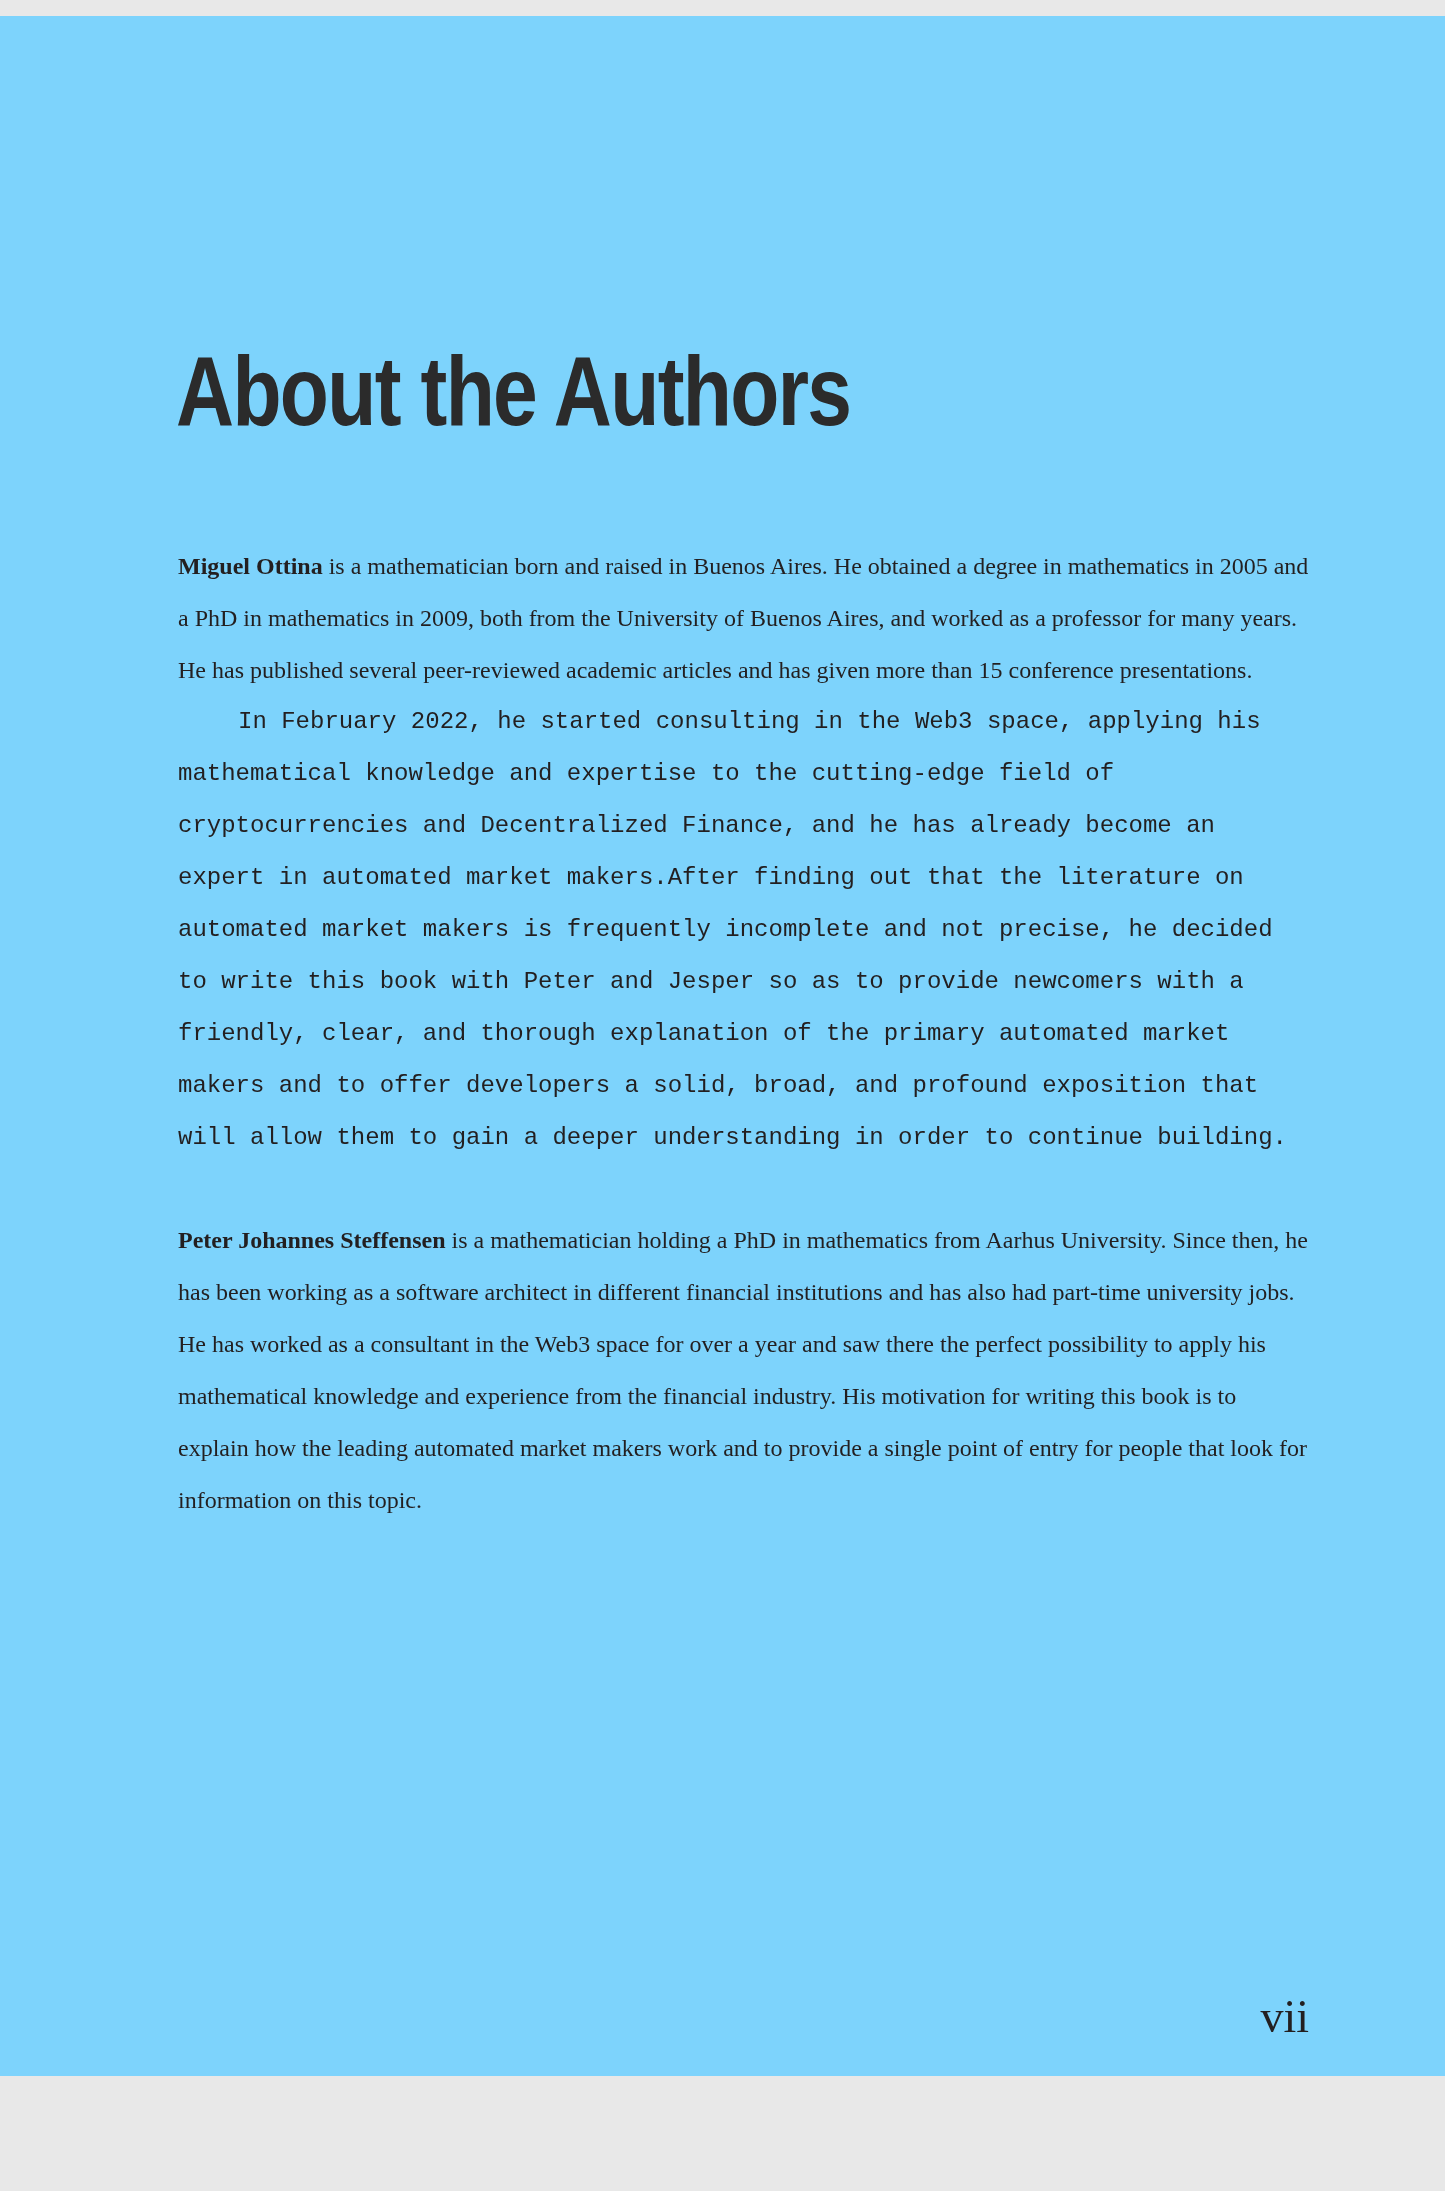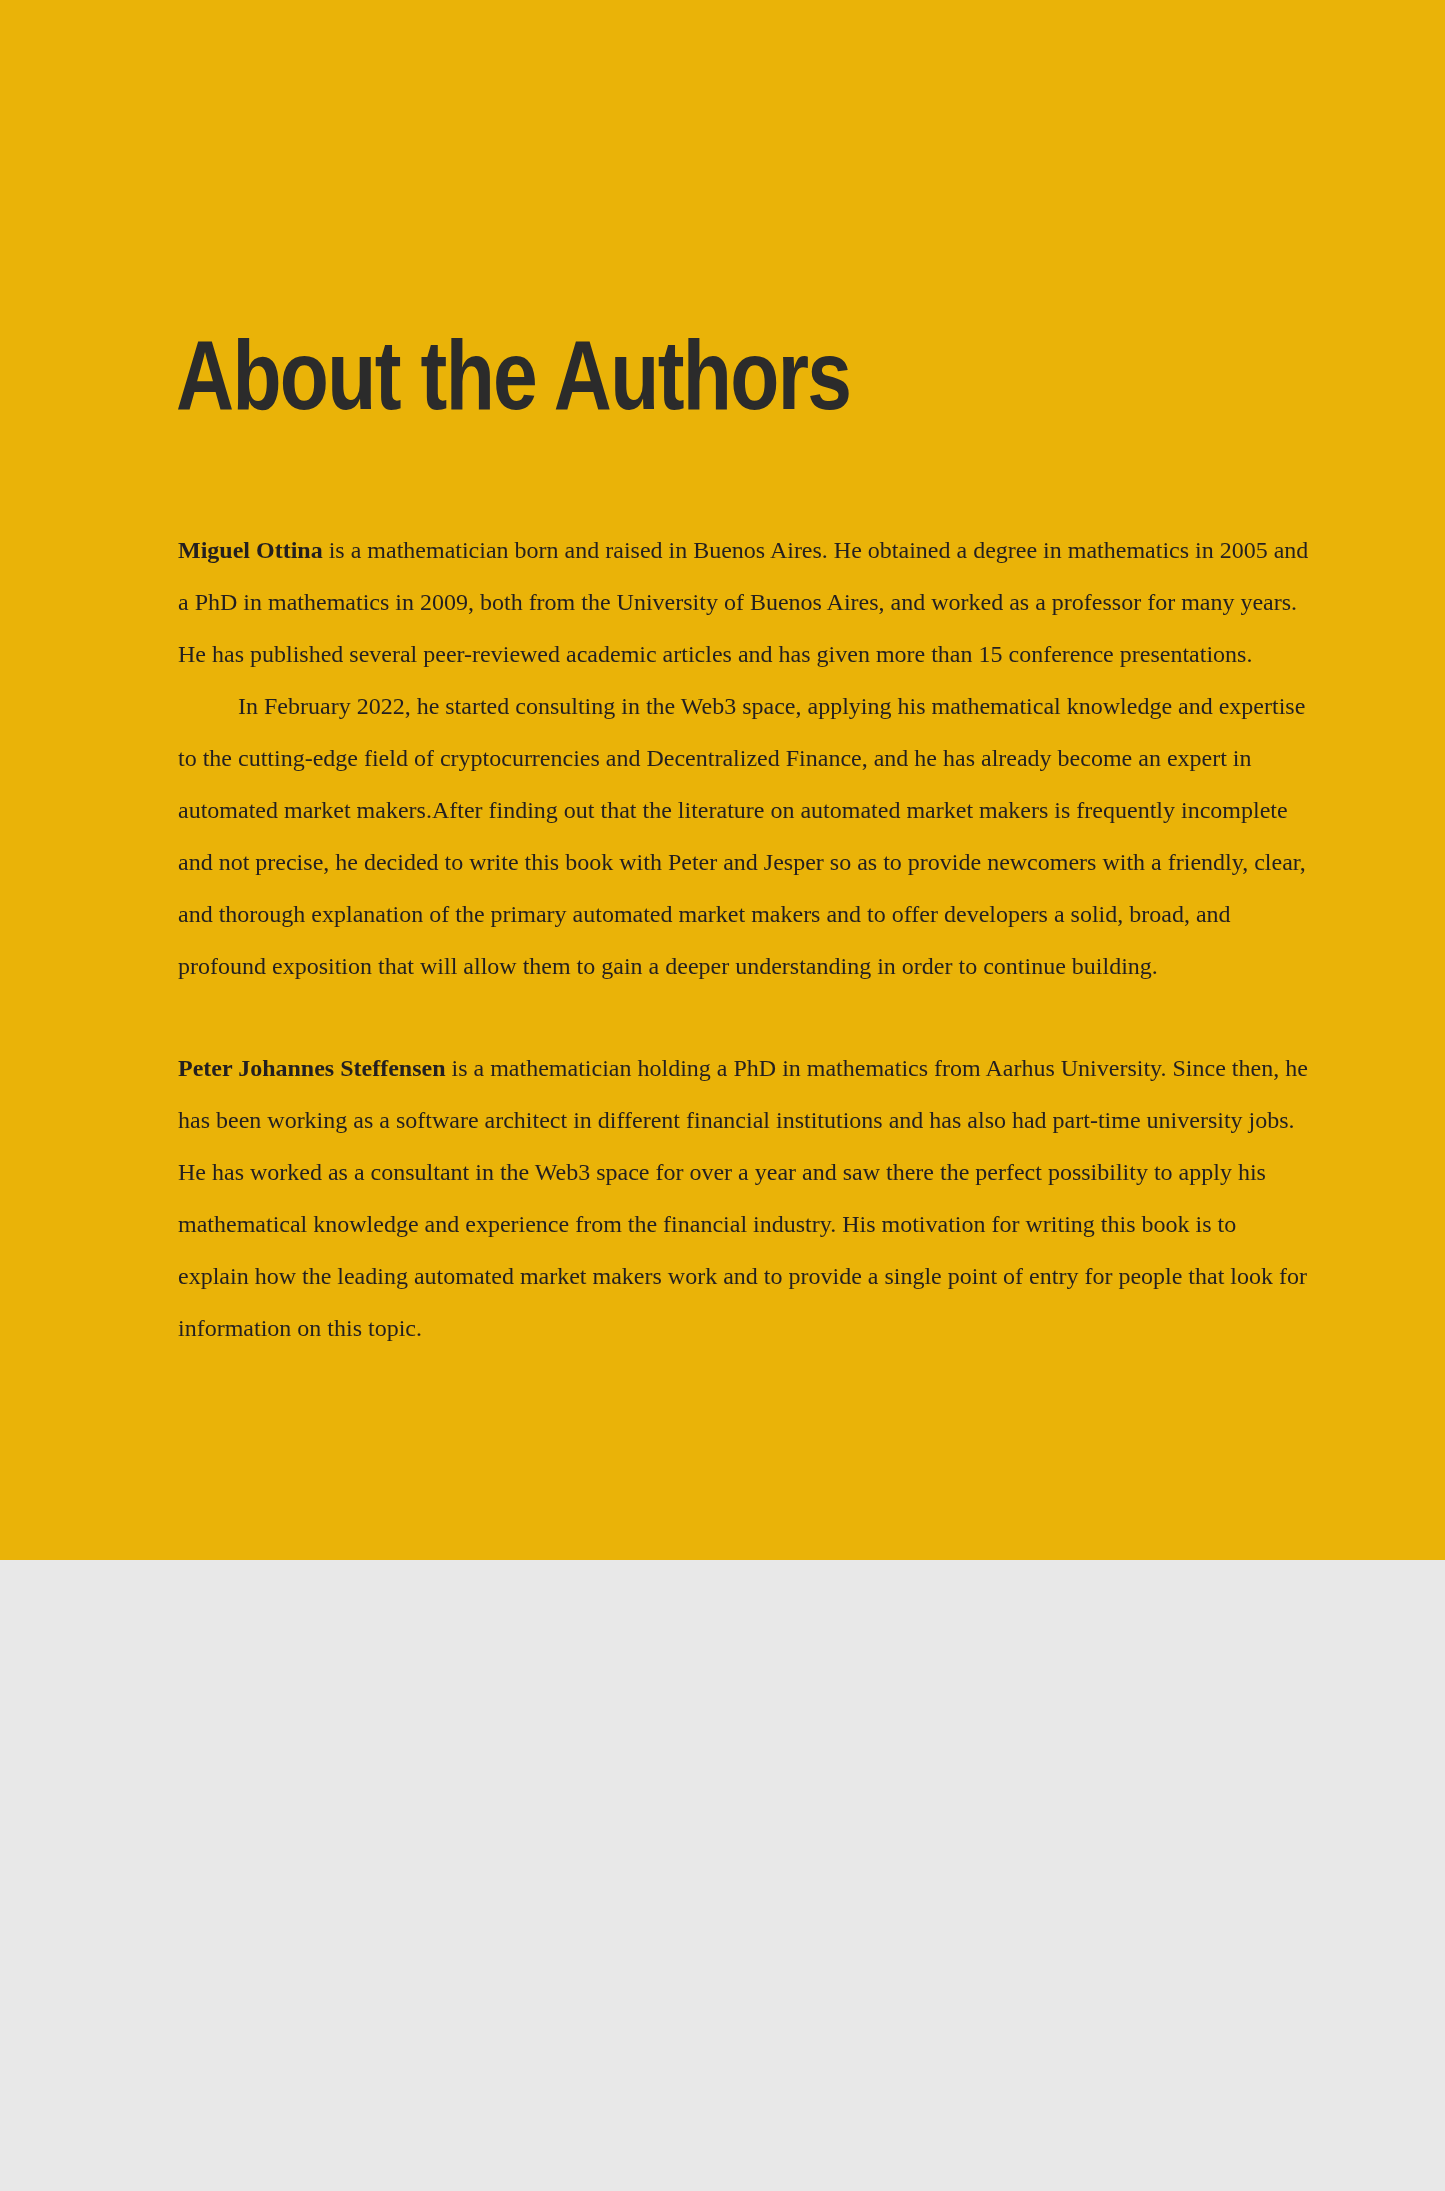--- a/index.html
+++ b/index.html
@@ -1,23 +1,23 @@
 <!DOCTYPE html>
 <html><head>
 <meta charset="utf-8">
 <style>
   html, body { margin: 0; padding: 0; background: #e8e8e8; }
   .page {
     position: relative;
     width: 1445px;
-    height: 1560px;
-    background: #eab308;
+    height: 2060px;
+    background: #7dd3fc;
     font-family: "Liberation Serif", serif;
     overflow: hidden;
-    margin: 0 auto;
+    margin: 16px auto;
   }
   .title {
     position: absolute;
     left: 176px;
     top: 324px;
     margin: 0;
     font-family: "Liberation Sans", sans-serif;
     font-weight: 700;
     font-size: 98px;
     line-height: 1.05;
@@ -32,21 +32,21 @@
     left: 178px;
     top: 524px;
     width: 1132px;
     color: #231f20;
     font-size: 24px;
     line-height: 52px;
     text-align: left;
   }
   .para { margin: 0; }
   .para strong { font-weight: 700; }
-  .indent { text-indent: 60px; }
+  .indent { text-indent: 60px; font-family: Liberation Mono, monospace; }
   .spaced { margin-top: 50px; }
   .folio {
     position: absolute;
     top: 1978px;
     right: 136px;
     margin: 0;
     font-size: 46px;
     line-height: 1;
     color: #231f20;
   }

